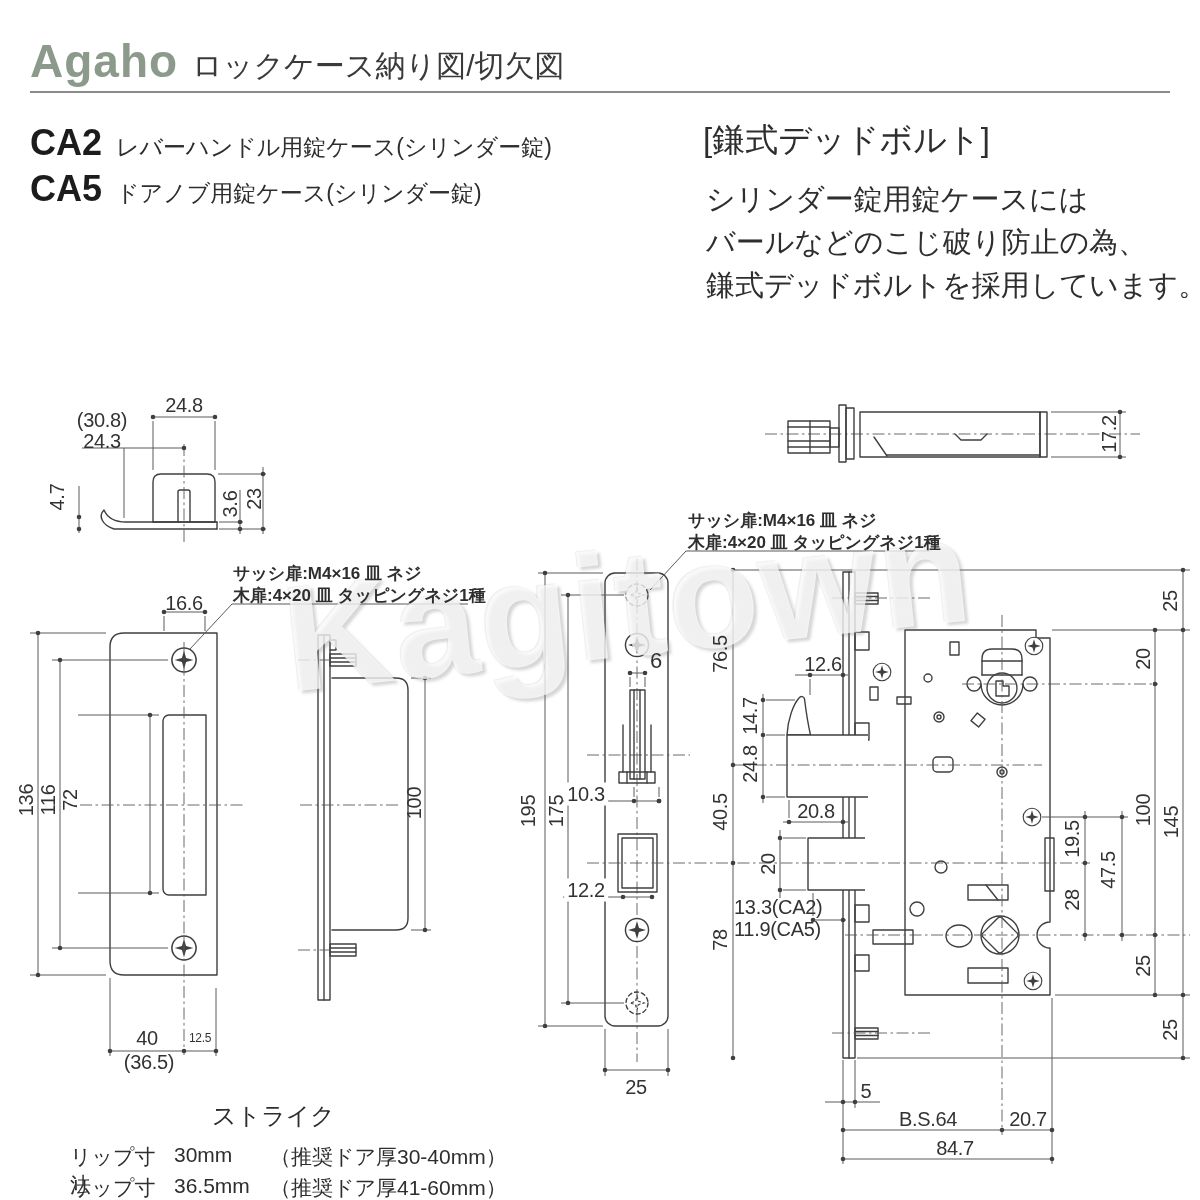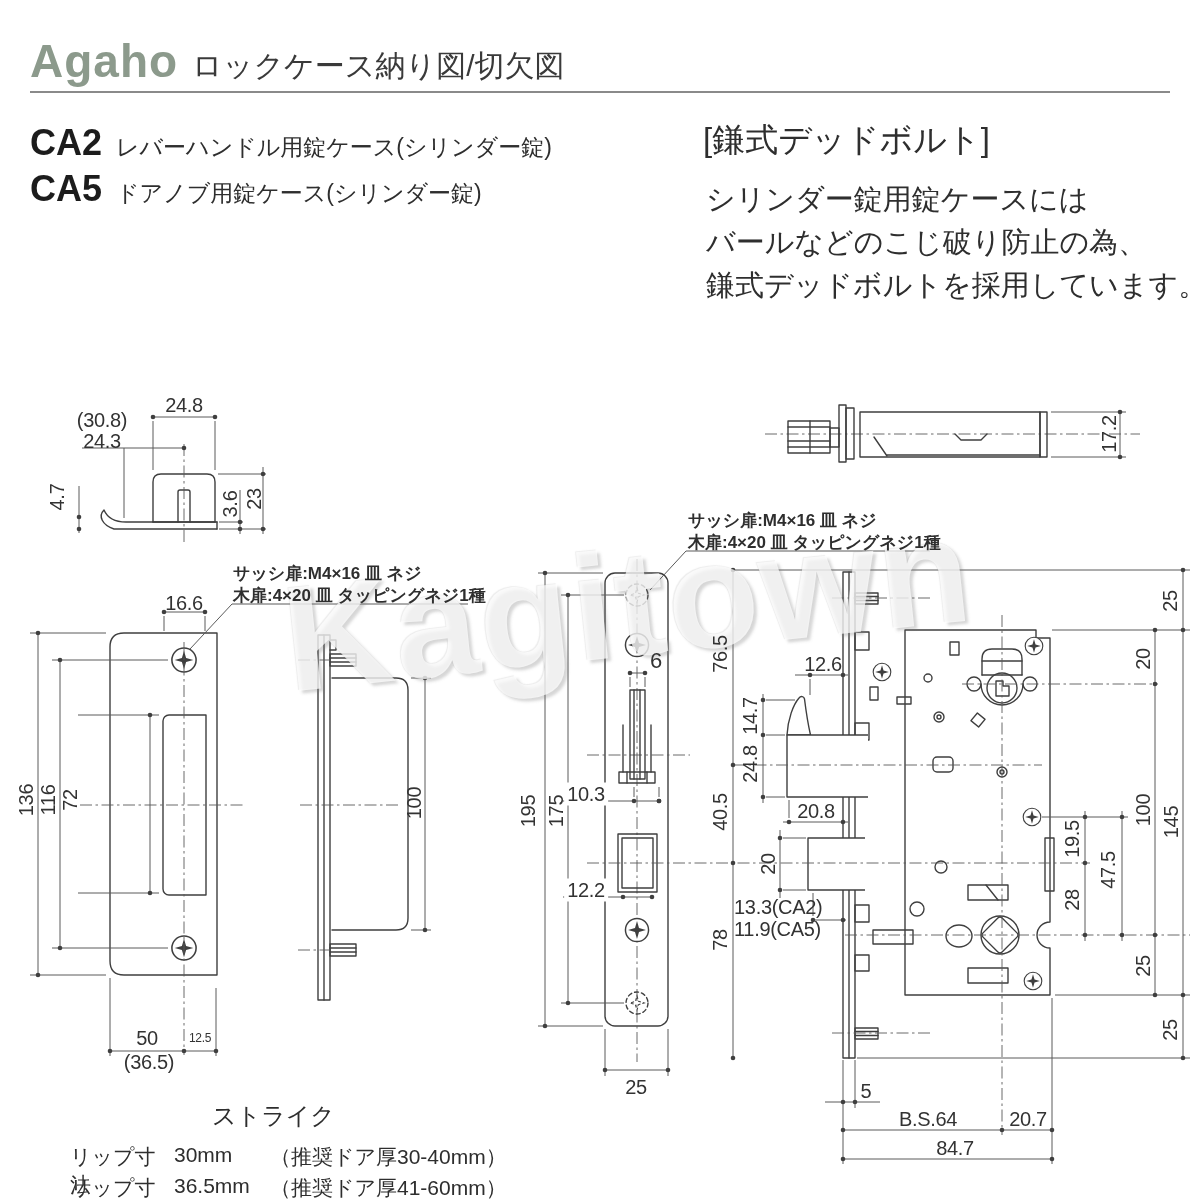--- a/index.html
+++ b/index.html
@@ -388,21 +388,21 @@
 <span class="dim" style="left:102px;top:441px;">24.3</span>
 <span class="dim" style="left:184px;top:405px;">24.8</span>
 <span class="dim v" style="left:57px;top:497px;">4.7</span>
 <span class="dim v" style="left:230px;top:504px;">3.6</span>
 <span class="dim v" style="left:254px;top:499px;">23</span>
 <span class="dim v" style="left:1109px;top:434px;">17.2</span>
 <span class="dim" style="left:184px;top:564px;margin-top:39px;">16.6</span>
 <span class="dim v" style="left:26px;top:800px;">136</span>
 <span class="dim v" style="left:48px;top:800px;">116</span>
 <span class="dim v" style="left:70px;top:800px;">72</span>
-<span class="dim" style="left:147px;top:1038px;">50</span>
+<span class="dim" style="left:147px;top:1038px;">40</span>
 <span class="dim" style="left:149px;top:1062px;">(36.5)</span>
 <span class="dim sm" style="left:200px;top:1038px;">12.5</span>
 <span class="dim v" style="left:414px;top:803px;">100</span>
 <span class="dim v" style="left:528px;top:811px;">195</span>
 <span class="dim v" style="left:556px;top:811px;">175</span>
 <span class="dim lg" style="left:656px;top:661px;">6</span>
 <span class="dim bg" style="left:586px;top:794px;">10.3</span>
 <span class="dim bg" style="left:586px;top:890px;">12.2</span>
 <span class="dim" style="left:636px;top:1087px;">25</span>
 <span class="dim v" style="left:720px;top:654px;">76.5</span>

